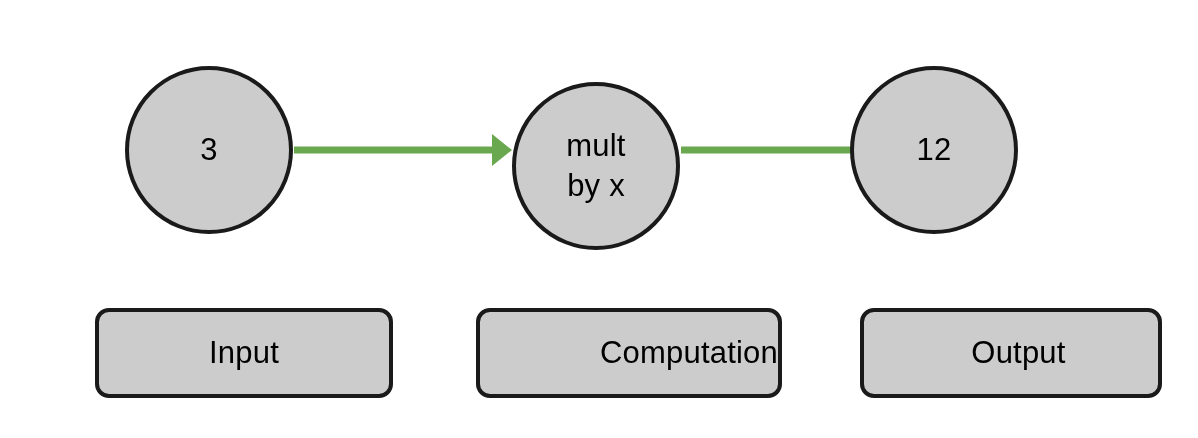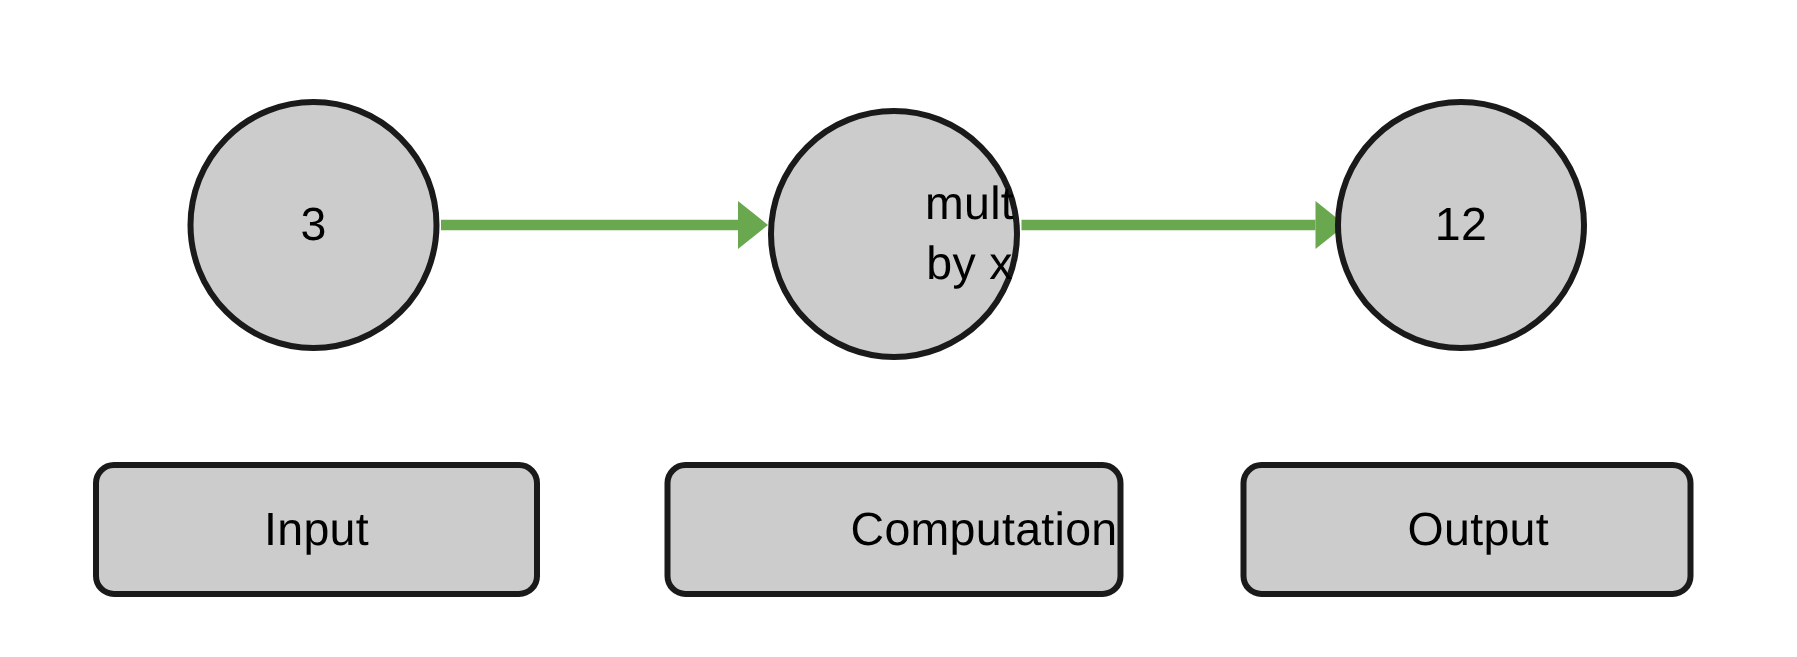--- a/index.html
+++ b/index.html
@@ -35,22 +35,22 @@
     justify-content: center;
     text-align: center;
     color: #000000;
     font-size: 31px;
     line-height: 1.28;
     letter-spacing: 0.2px;
     white-space: pre-line;
   }
 
   #node-input-circle   { left: 125px; top: 66px;  width: 168px; height: 168px; }
-  #node-compute-circle { left: 512px; top: 72px;  width: 168px; height: 168px; justify-content: flex-end; }
-  #node-output-circle  { left: 890px; top: 66px;  width: 168px; height: 168px; justify-content: center; }
+  #node-compute-circle { left: 512px; top: 82px;  width: 168px; height: 168px; }
+  #node-output-circle  { left: 850px; top: 66px;  width: 168px; height: 168px; justify-content: center; }
 
   
   #arrow-layer {
     position: absolute;
     left: 0;
     top: 0;
     width: 1198px;
     height: 438px;
     pointer-events: none;
   }
@@ -61,20 +61,21 @@
     box-sizing: border-box;
     background: #cccccc;
     border: 4px solid #1a1a1a;
     border-radius: 14px;
     display: flex;
     align-items: center;
     justify-content: center;
     color: #000000;
     font-size: 31px;
     letter-spacing: 0.2px;
+    margin-left: 33px;
   }
 
   #legend-box-input       { left: 62px;  top: 308px; width: 298px; height: 90px; }
   #legend-box-computation { left: 443px; top: 308px; width: 306px; height: 90px; justify-content: flex-end; }
   #legend-box-output      { left: 827px; top: 308px; width: 302px; height: 90px; padding-left: 15px; }
 </style>
 </head>
 <body>
 
 <div id="diagram-canvas">

